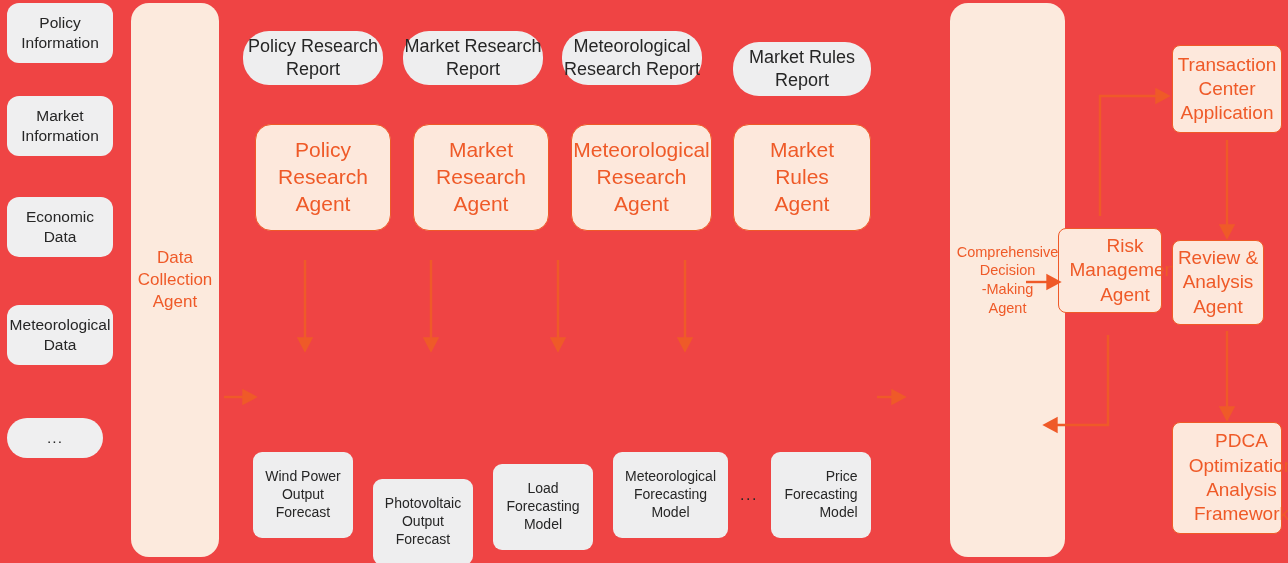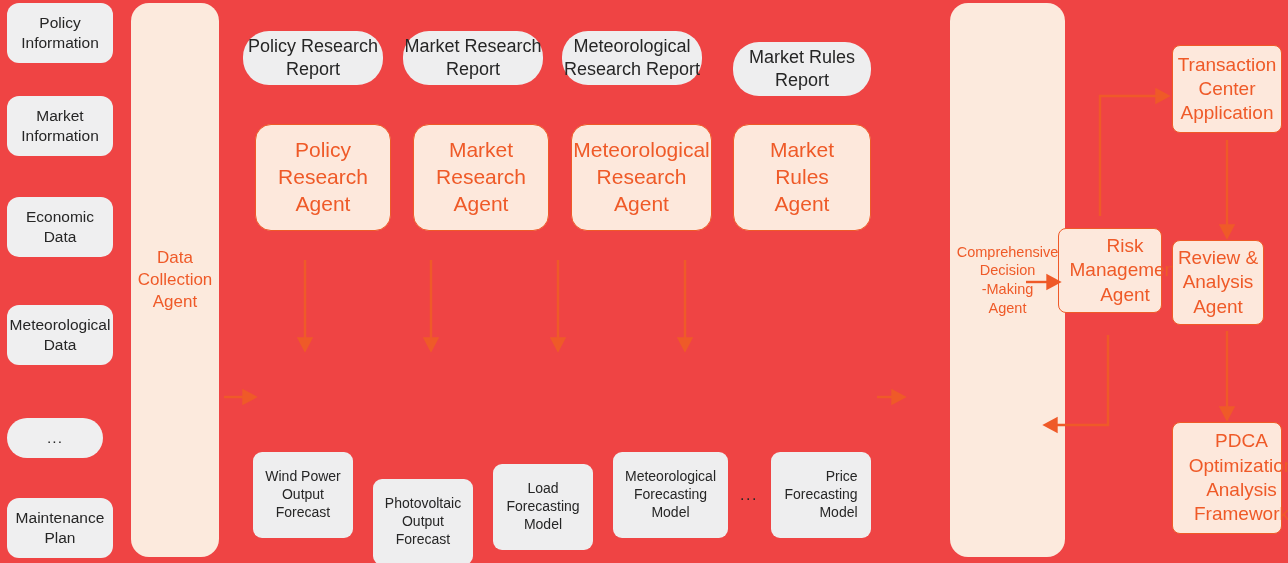--- a/index.html
+++ b/index.html
@@ -107,22 +107,20 @@
 
   <div class="node chip" style="left:7px;  top:3px;   width:106px; height:60px;">Policy
 Information</div>
   <div class="node chip" style="left:7px;  top:96px;  width:106px; height:60px;">Market
 Information</div>
   <div class="node chip" style="left:7px;  top:197px; width:106px; height:60px;">Economic
 Data</div>
   <div class="node chip" style="left:7px;  top:305px; width:106px; height:60px;">Meteorological
 Data</div>
   <div class="node chip small" style="left:7px;  top:418px; width:96px;  height:40px;">...</div>
-  <div class="node chip" style="left:7px;  top:498px; width:106px; height:60px;">Maintenance
-Plan</div>
 
   <div class="node column" style="left:131px; top:3px; width:88px; height:554px;">Data
 Collection
 Agent</div>
 
   <div class="node report" style="left:243px; top:31px; width:140px; height:54px;">Policy Research
 Report</div>
   <div class="node report" style="left:403px; top:31px; width:140px; height:54px;">Market Research
 Report</div>
   <div class="node report" style="left:562px; top:31px; width:140px; height:54px;">Meteorological

